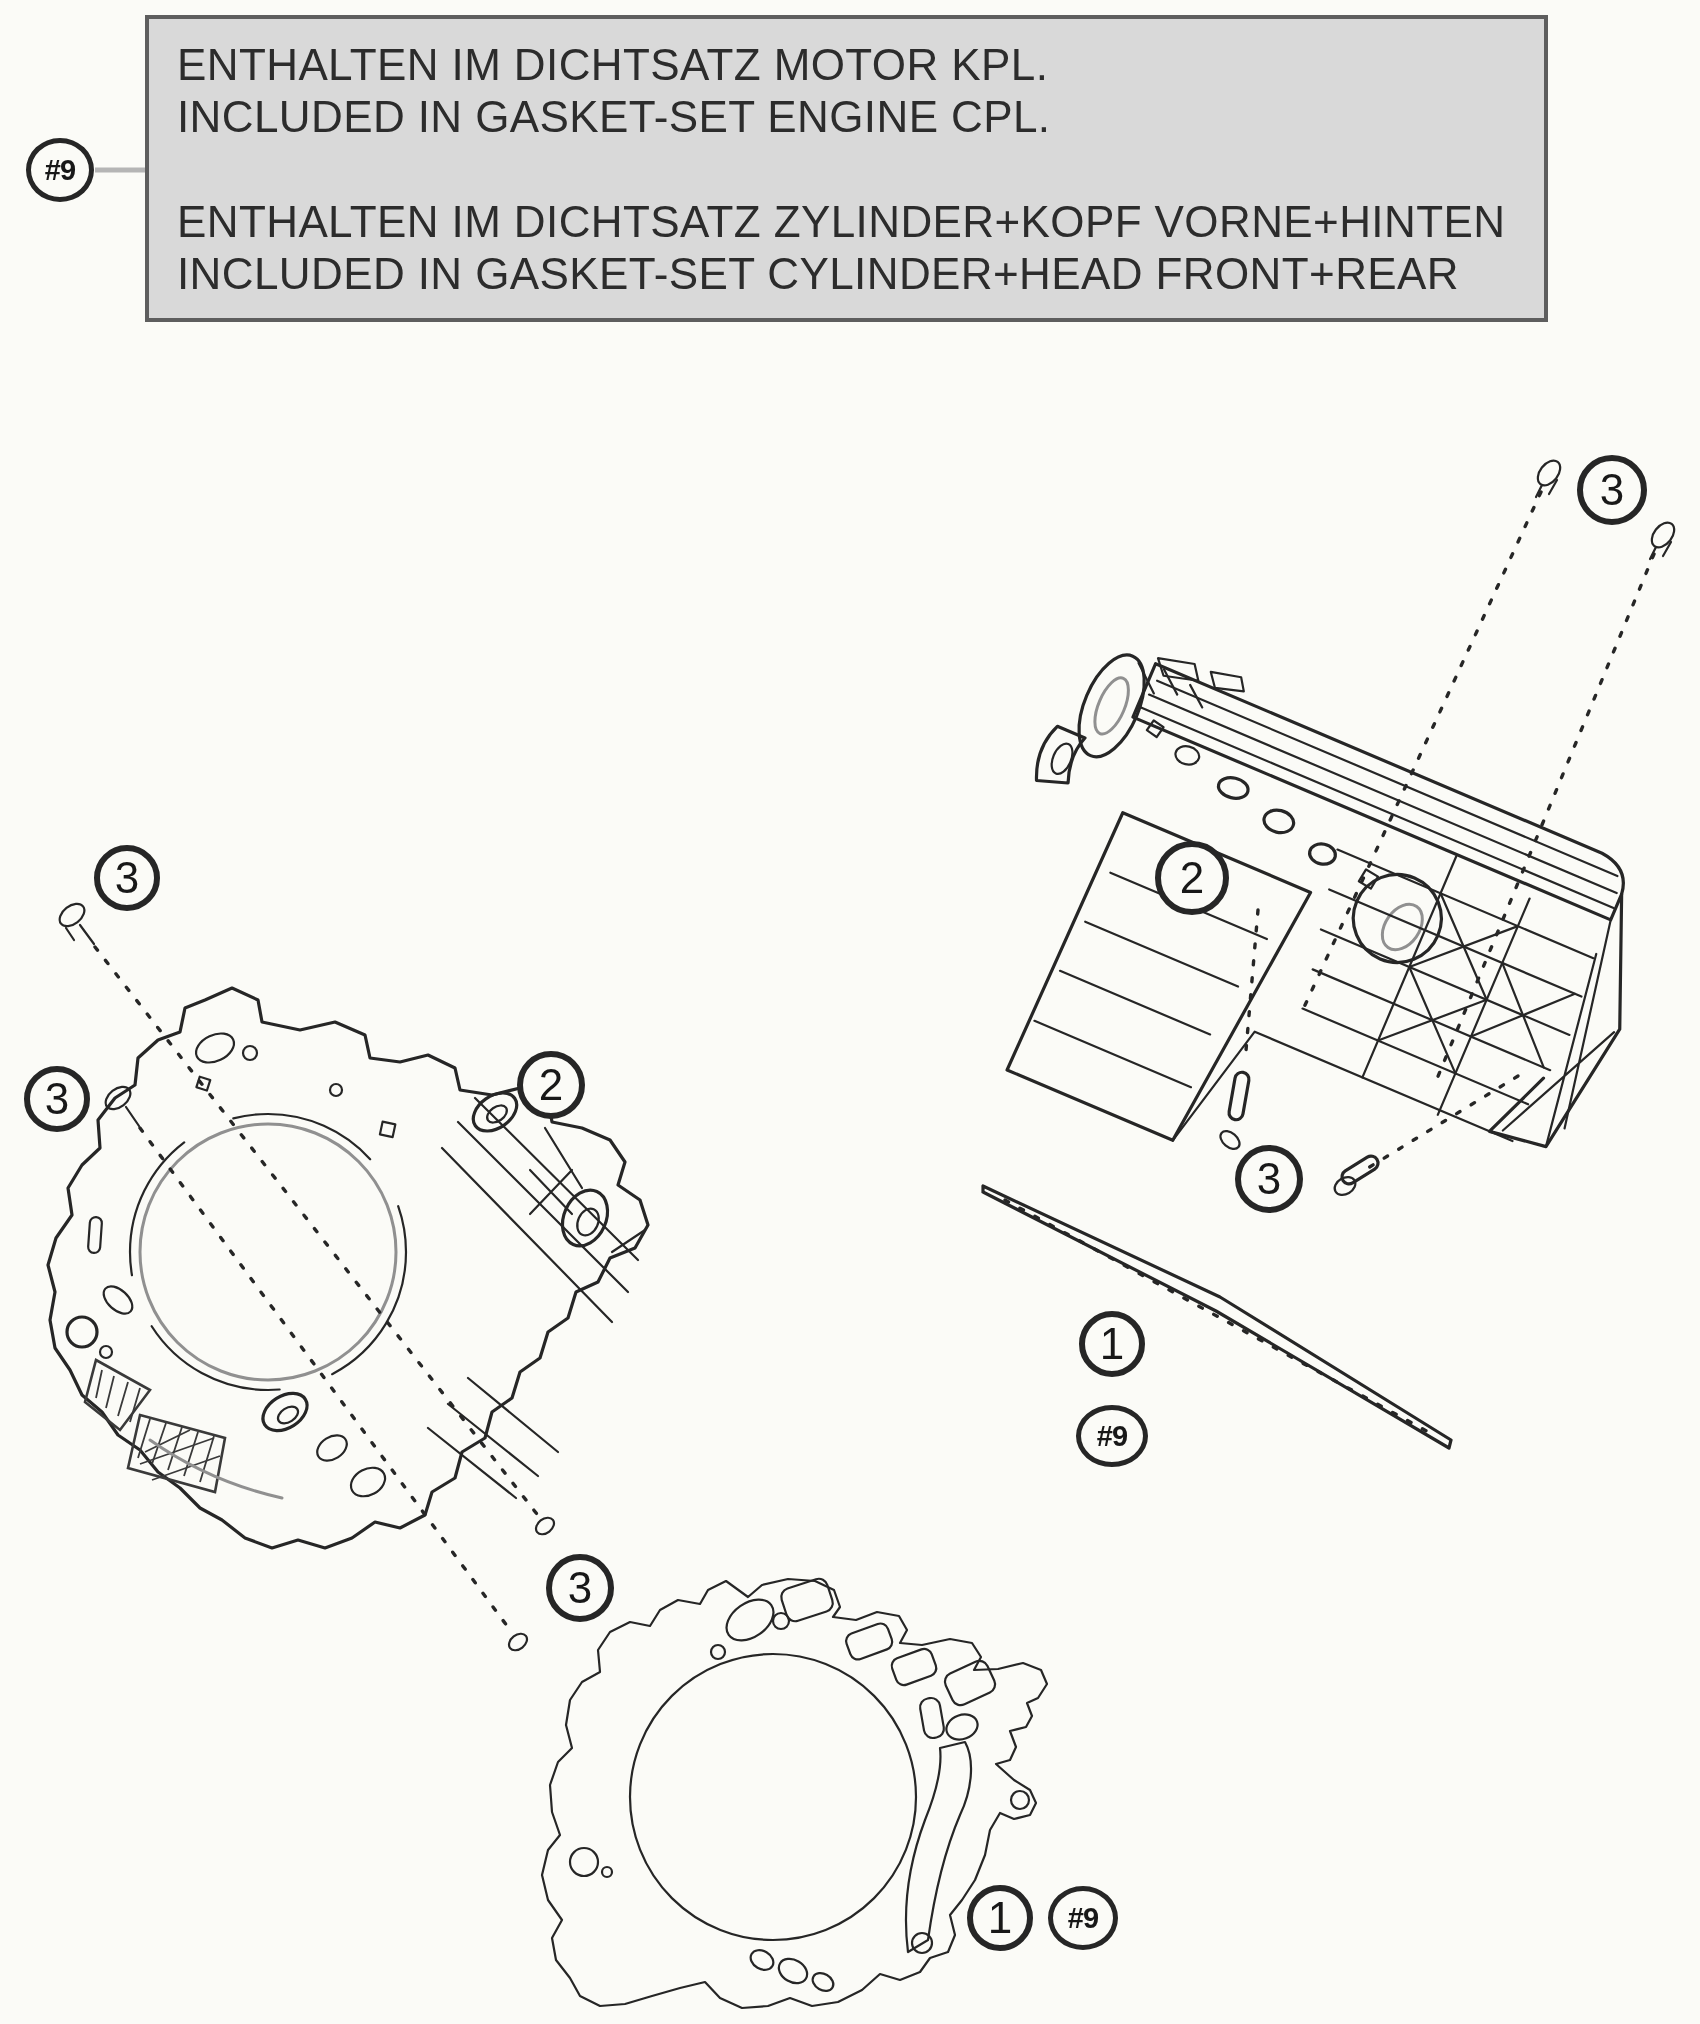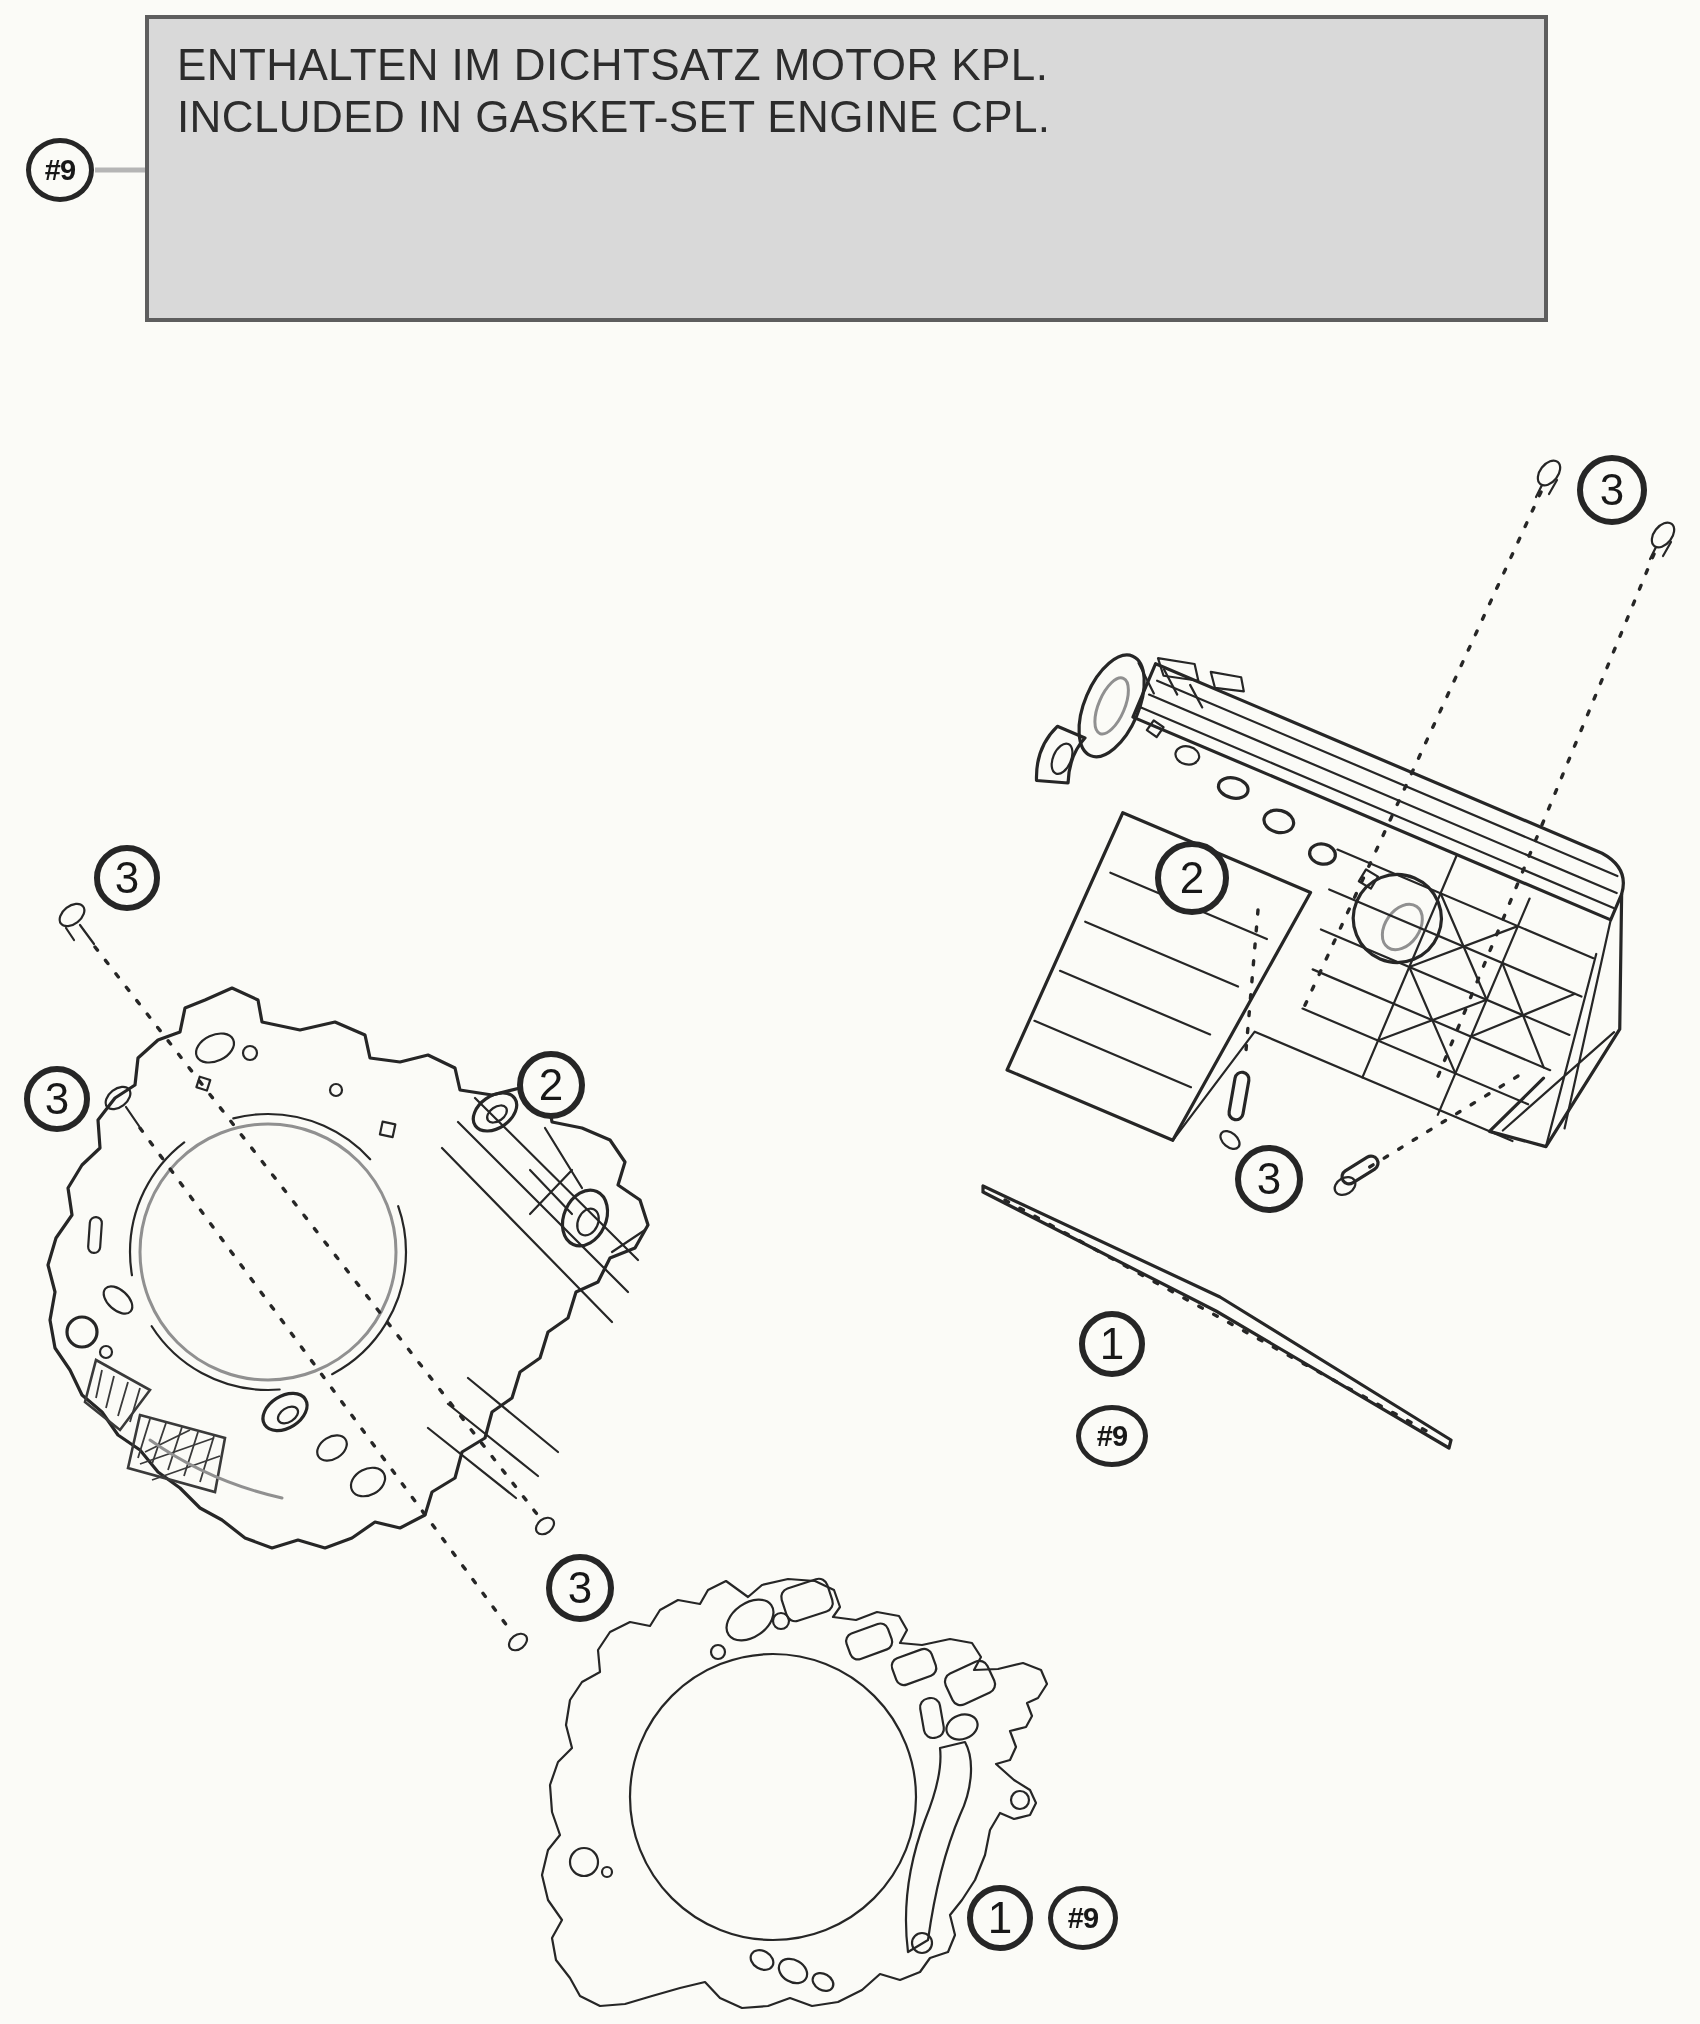--- a/index.html
+++ b/index.html
@@ -203,20 +203,22 @@
       <ellipse class="ink2" cx="793" cy="1971" rx="15" ry="11" transform="rotate(30 793 1971)"></ellipse>
       <ellipse class="ink2" cx="823" cy="1982" rx="11" ry="8" transform="rotate(30 823 1982)"></ellipse>
       <circle class="ink2" cx="922" cy="1943" r="10"></circle>
     </g>
   </svg>
 
   <div class="note-box">
     <div class="note-line">ENTHALTEN IM DICHTSATZ MOTOR KPL.</div>
     <div class="note-line">INCLUDED IN GASKET-SET ENGINE CPL.</div>
     <div class="note-gap"></div>
+    <div class="note-line">ENTHALTEN IM DICHTSATZ ZYLINDER+KOPF VORNE+HINTEN</div>
+    <div class="note-line">INCLUDED IN GASKET-SET CYLINDER+HEAD FRONT+REAR</div>
   </div>
 
   <div class="callout ref" style="left:60px;top:170px;width:68px;height:64px;">#9</div>
 
   <div class="callout" style="left:1612px;top:490px;width:70px;height:70px;">3</div>
 
   <div class="callout" style="left:1192px;top:878px;width:74px;height:74px;">2</div>
 
   <div class="callout" style="left:1269px;top:1179px;width:68px;height:68px;">3</div>
 

